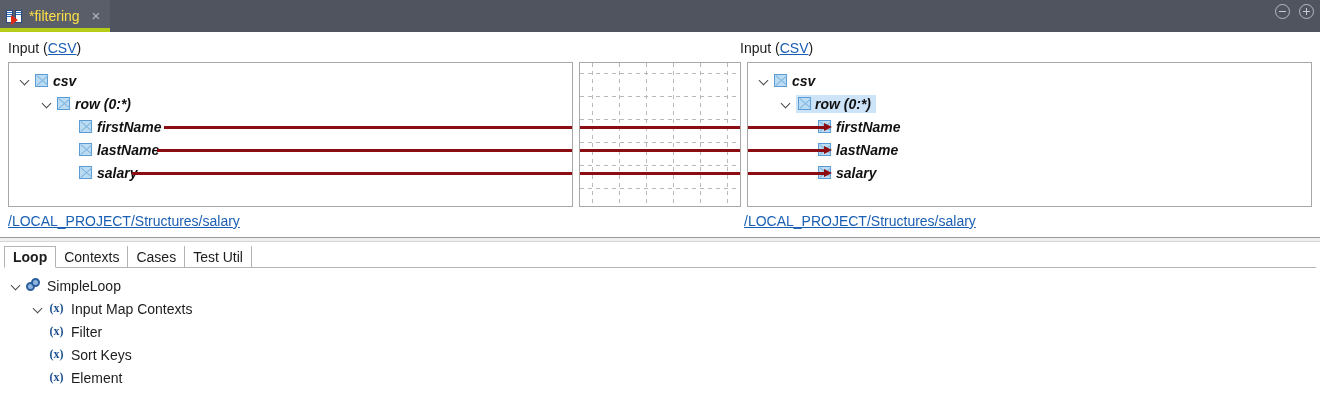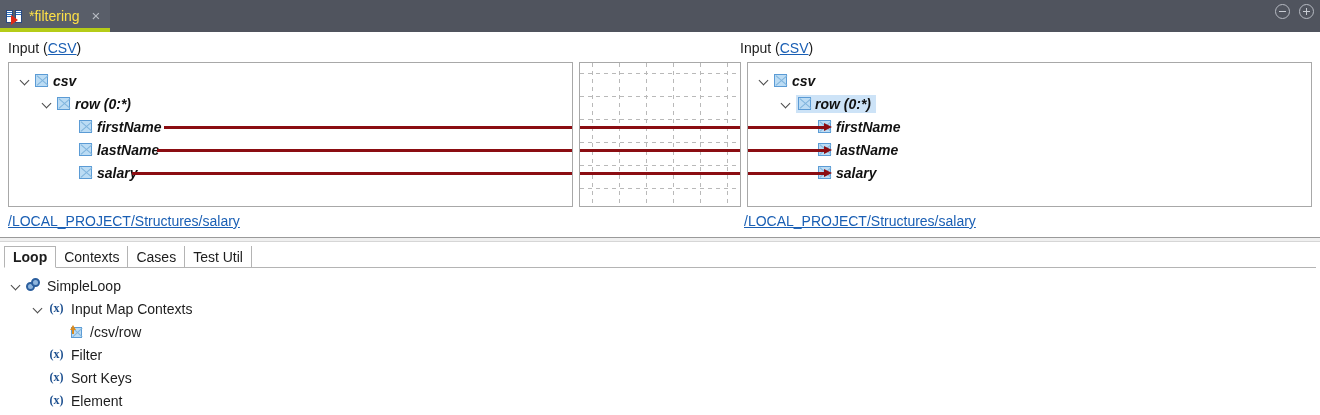--- a/index.html
+++ b/index.html
@@ -503,29 +503,20 @@
           <span class="ring r1"></span>
           <span class="ring r2"></span>
         </span>
         <span>SimpleLoop</span>
       </div>
       <div class="bnode" style="padding-left: 32px;">
         <span class="twist"></span>
         <span class="fx-icon">(x)</span>
         <span>Input Map Contexts</span>
       </div>
-      <div class="bnode" style="padding-left: 54px;">
-        <span class="twist empty"></span>
-        <span class="map-icon">
-          <span class="box"></span>
-          <span class="up"></span>
-          <span class="upstem"></span>
-        </span>
-        <span>/csv/row</span>
-      </div>
       <div class="bnode" style="padding-left: 32px;">
         <span class="twist empty"></span>
         <span class="fx-icon">(x)</span>
         <span>Filter</span>
       </div>
       <div class="bnode" style="padding-left: 32px;">
         <span class="twist empty"></span>
         <span class="fx-icon">(x)</span>
         <span>Sort Keys</span>
       </div>

